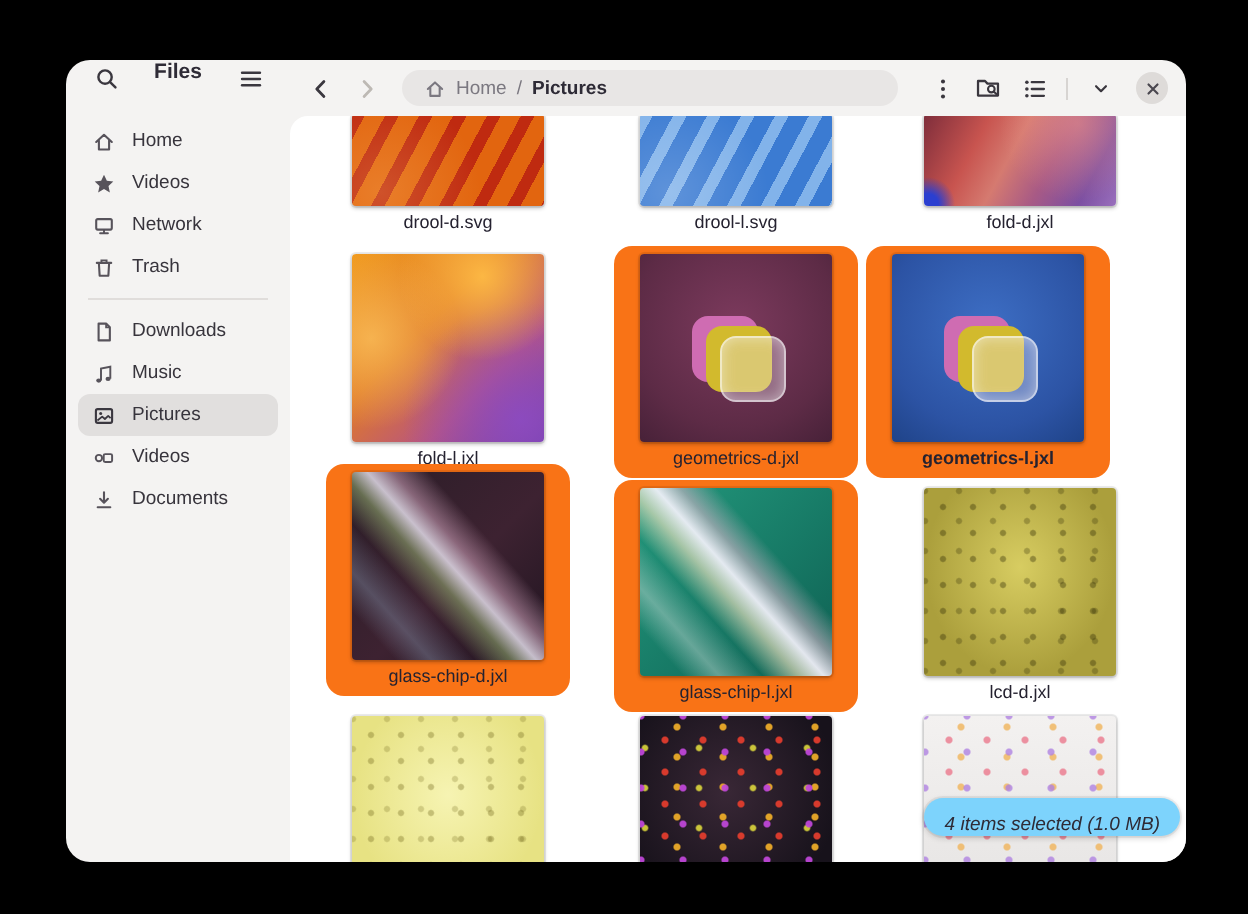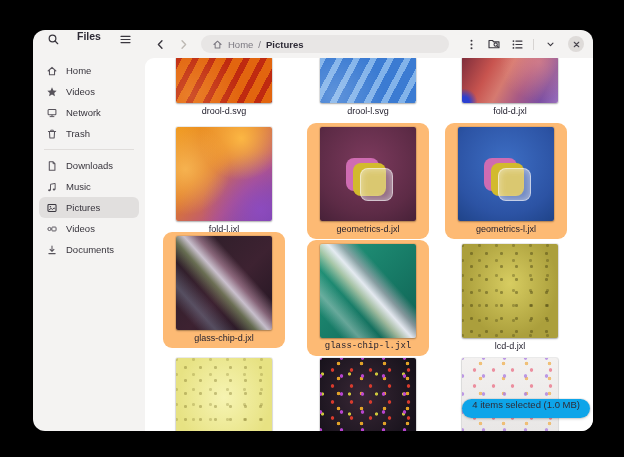--- a/index.html
+++ b/index.html
@@ -24,21 +24,21 @@
   .sidebar{position:absolute;top:28px;left:0;width:112px;bottom:0;padding-top:2px;box-sizing:border-box;}
   .side-item{height:21px;display:flex;align-items:center;gap:8px;padding:0 7px;margin:0 6px;
              border-radius:6px;font-size:9.5px;color:#37343c;}
   .side-item.selected{background:#e1dfde;}
   .side-sep{height:1px;background:#e0ddDb;background:#e0dddb;margin:5px 11px;}
   
   .content{position:absolute;left:112px;top:28px;right:0;bottom:0;background:#fff;
            border-top-left-radius:9px;overflow:hidden;}
   .tile{position:absolute;width:122px;border-radius:9px;padding:4px 0;display:flex;
         flex-direction:column;align-items:center;box-sizing:border-box;}
-  .tile.selected{background:#fdba74;}
+  .tile.selected{background:#f97316;}
   .thumb{width:96px;height:94px;border-radius:2px;position:relative;overflow:hidden;
          box-shadow:0 1px 2px rgba(0,0,0,.28),0 0 0 1px rgba(0,0,0,.07);}
   .row1 .thumb{height:46px;}
   .label{margin-top:3px;font-size:9px;line-height:11px;color:#252230;white-space:nowrap;}
   
   .t-drool-d{background-color:#e2650f;background-image:
      radial-gradient(circle at 15% 85%,rgba(255,200,120,.25),transparent 55%),
      repeating-linear-gradient(118deg,#bf2a10 0 6px,rgba(0,0,0,0) 6px 15px);}
   .t-drool-l{background-color:#3b7bd2;background-image:
      radial-gradient(circle at 15% 85%,rgba(255,255,255,.18),transparent 55%),
@@ -87,23 +87,23 @@
      background-size:19px 16px,21px 18px,23px 15px,27px 20px,100% 100%;
      background-position:3px 4px,11px 9px,7px 13px,16px 6px,0 0;}
   .t-pastel-l{background-color:#edebea;background-image:
      radial-gradient(circle,rgba(235,120,140,.8) 1.4px,transparent 2.1px),
      radial-gradient(circle,rgba(175,130,225,.8) 1.4px,transparent 2.1px),
      radial-gradient(circle,rgba(240,180,90,.8) 1.4px,transparent 2.1px),
      linear-gradient(180deg,#f3f1f0,#e6e4e3);
      background-size:19px 16px,21px 18px,23px 15px,100% 100%;
      background-position:3px 4px,11px 9px,7px 13px,0 0;}
   
-  .status-pill{position:absolute;right:3px;top:341px;height:19px;background:#0ea5e9;border-radius:10px;
-      display:flex;align-items:flex-start;padding:0 10px;font-size:9.5px;color:#2e2b36;
-      box-shadow:0 1px 3px rgba(0,0,0,.18),0 0 0 1px rgba(0,0,0,.05);z-index:5;}
+  .status-pill{position:absolute;right:3px;top:341px;height:19px;background:#7dd3fc;border-radius:10px;
+      display:flex;align-items:flex-end;padding:0 10px;font-size:9.5px;color:#2e2b36;
+      box-shadow:0 1px 3px rgba(0,0,0,.18),0 0 0 1px rgba(0,0,0,.05);z-index:5;font-style:italic;}
 </style>
 </head>
 <body>
 
 <div class="window">
 
   <div class="headerbar">
     <div class="sidebar-header">
       <div class="iconbtn">
         <svg width="13" height="13" viewBox="0 0 16 16">
@@ -279,34 +279,34 @@
       <div class="label">fold-d.jxl</div>
     </div>
     <div class="tile selected" style="left:162px;top:65px;">
       <div class="thumb t-geo-d">
         <span class="cube c-pink"></span>
         <span class="cube c-yellow"></span>
         <span class="cube c-glass"></span>
       </div>
       <div class="label">geometrics-d.jxl</div>
     </div>
-    <div class="tile selected" style="left:300px;top:65px;">
+    <div class="tile selected" style="left:288px;top:65px;font-weight:bold;">
       <div class="thumb t-geo-l">
         <span class="cube c-pink"></span>
         <span class="cube c-yellow"></span>
         <span class="cube c-glass"></span>
       </div>
       <div class="label">geometrics-l.jxl</div>
     </div>
 
     <div class="tile selected" style="left:18px;top:174px;">
       <div class="thumb t-glass-d"></div>
       <div class="label">glass-chip-d.jxl</div>
     </div>
-    <div class="tile selected" style="left:162px;top:182px;font-family:Liberation Mono, monospace;">
+    <div class="tile selected" style="left:162px;top:182px;">
       <div class="thumb t-glass-l"></div>
       <div class="label">glass-chip-l.jxl</div>
     </div>
     <div class="tile" style="left:304px;top:182px;">
       <div class="thumb t-lcd-d"></div>
       <div class="label">lcd-d.jxl</div>
     </div>
 
     <div class="tile" style="left:18px;top:296px;">
       <div class="thumb t-lcd-l"></div>

